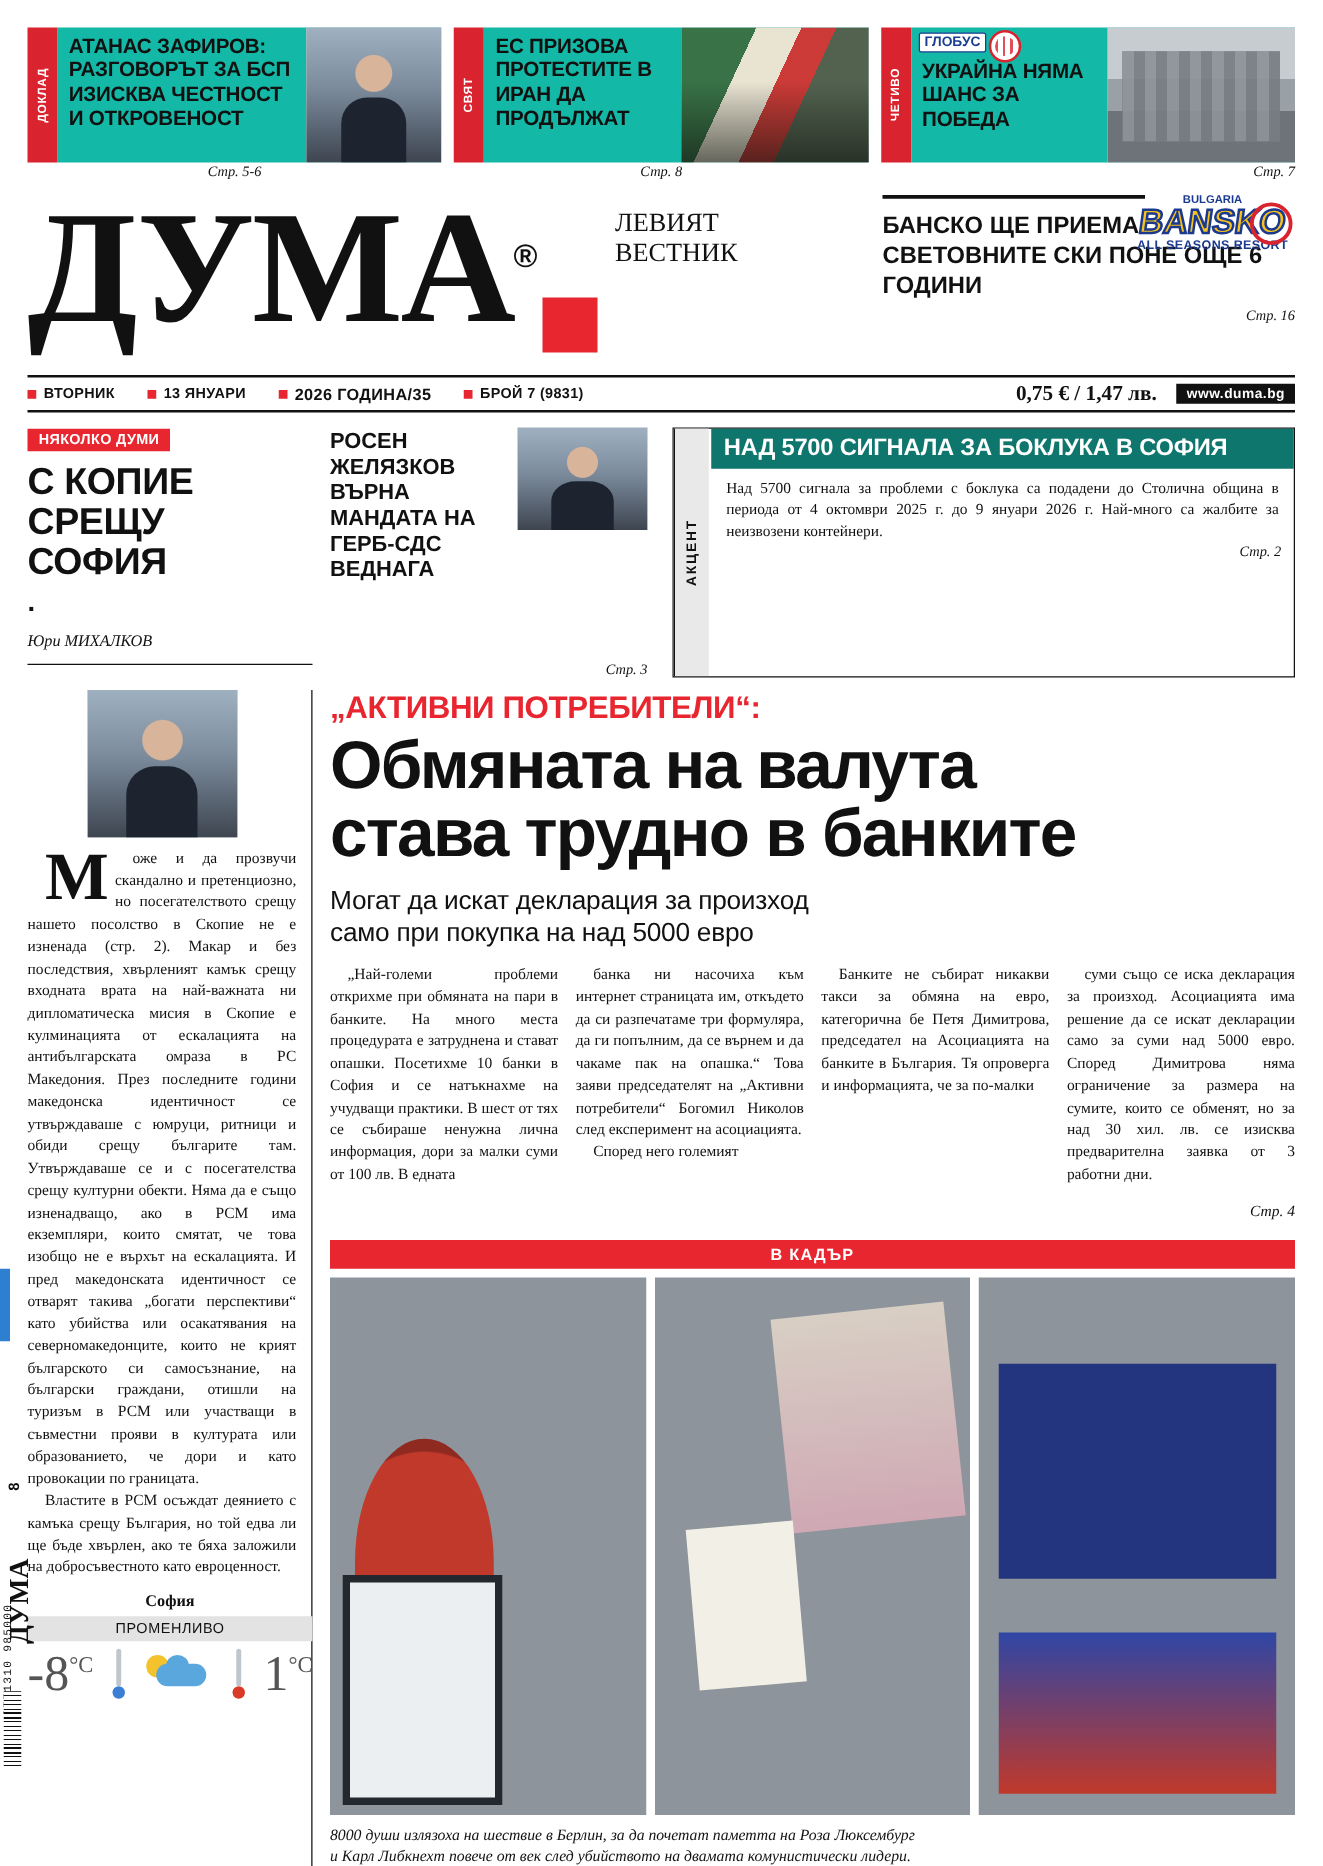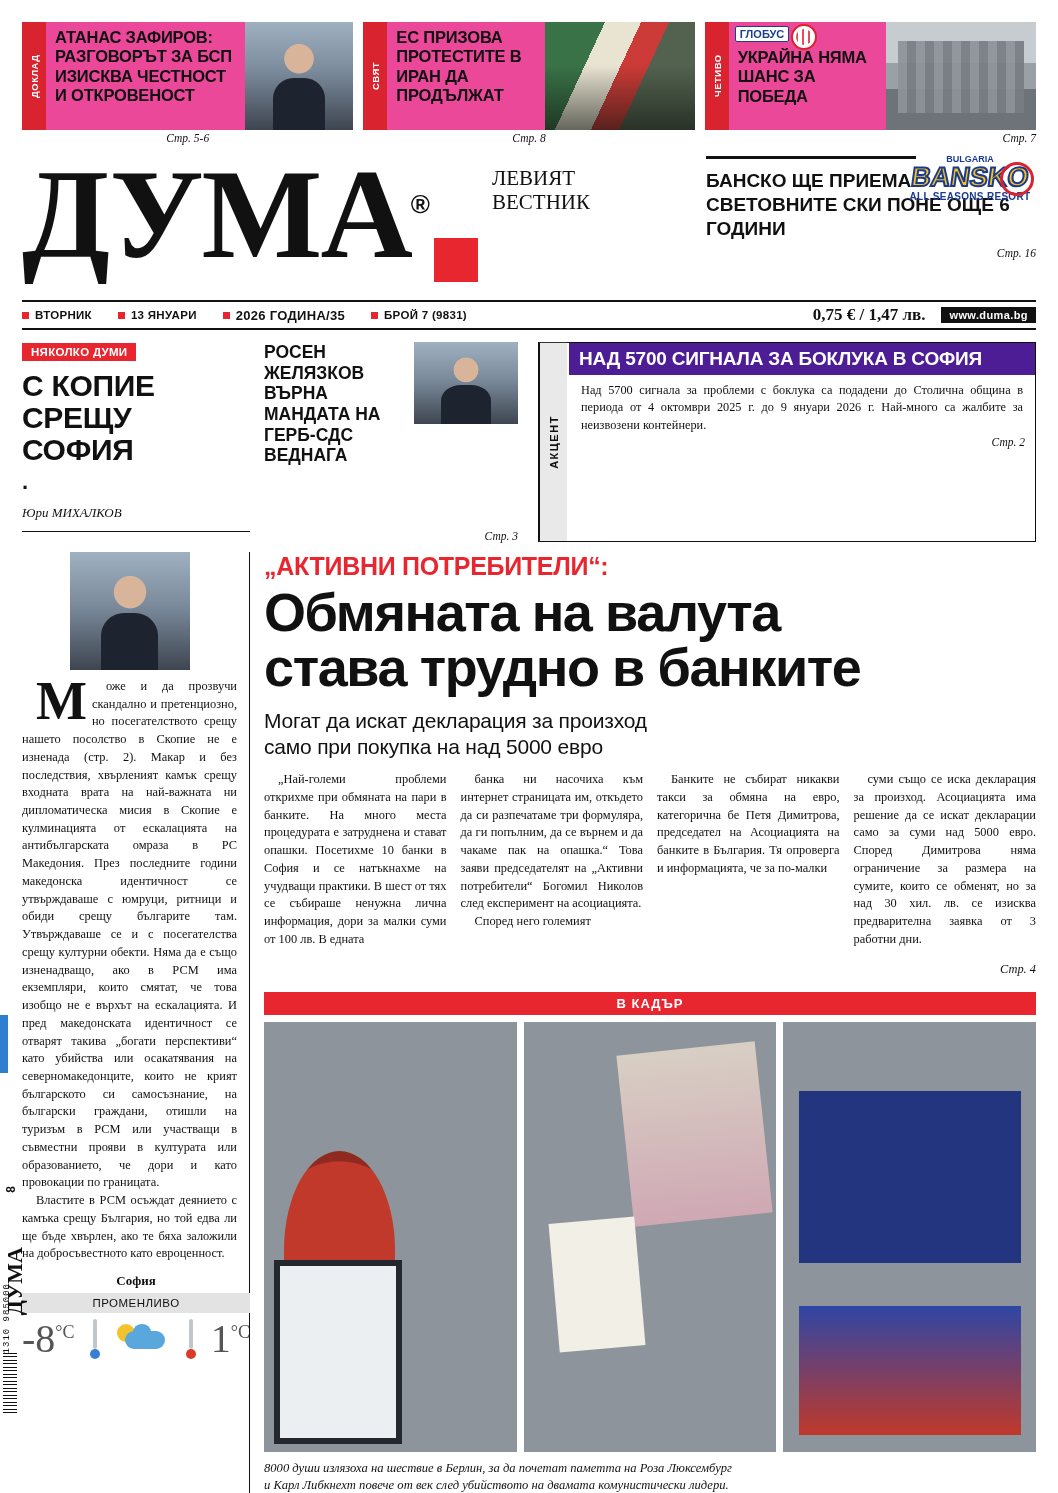--- a/index.html
+++ b/index.html
@@ -16,21 +16,21 @@
 
   
   .teasers { display: flex; gap: 10px; padding-top: 22px; height: 130px; }
   .teaser { flex: 1; display: flex; position: relative; }
   .teaser-tag {
     width: 24px; background: #d9232e; color: #fff;
     font-size: 9.5px; font-weight: bold; letter-spacing: .5px;
     display: flex; align-items: center; justify-content: center;
     writing-mode: vertical-rl; transform: rotate(180deg);
   }
-  .teaser-body { flex: 1; display: flex; background: #ec4899; }
+  .teaser-body { flex: 1; display: flex; background: #14b8a6; }
   .teaser-text {
     flex: 1; padding: 6px 8px 6px 9px;
     font-size: 16.5px; font-weight: bold; line-height: 1.18;
     color: #111; letter-spacing: -0.2px;
   }
   .teaser-img { width: 108px; background: #cfd4d8; position: relative; overflow: hidden; }
   .teaser-img.wide { width: 150px; }
 
   
   .ph { position: absolute; inset: 0; }
@@ -150,21 +150,21 @@
   .mid-ref { text-align: right; font-family: "Liberation Serif", serif; font-style: italic; font-size: 11.5px; margin-top: 64px; padding-right: 6px; }
 
   .col-right { flex: 1; border: 1px solid #111; position: relative; padding: 0 0 0 30px; }
   .akcent-tab {
     position: absolute; left: 0; top: 0; bottom: 0; width: 28px; background: #e9e9e9;
     border-right: 1px solid #111; display: flex; align-items: center; justify-content: center;
     font-size: 11px; font-weight: bold; letter-spacing: 1.5px;
     writing-mode: vertical-rl; transform: rotate(180deg);
   }
   .akcent-head {
-    background: #4c1d95; color: #fff; font-size: 19px; font-weight: bold;
+    background: #0f766e; color: #fff; font-size: 19px; font-weight: bold;
     padding: 5px 10px; letter-spacing: -.2px;
   }
   .akcent-body {
     font-family: "Liberation Serif", serif; font-size: 12.3px; line-height: 1.42;
     padding: 7px 12px 2px 12px; text-align: justify;
   }
   .akcent-pg { text-align: right; font-family: "Liberation Serif", serif; font-style: italic; font-size: 11.5px; padding: 0 10px 4px 0; }
 
   
   .main { display: flex; gap: 14px; margin-top: 10px; }

